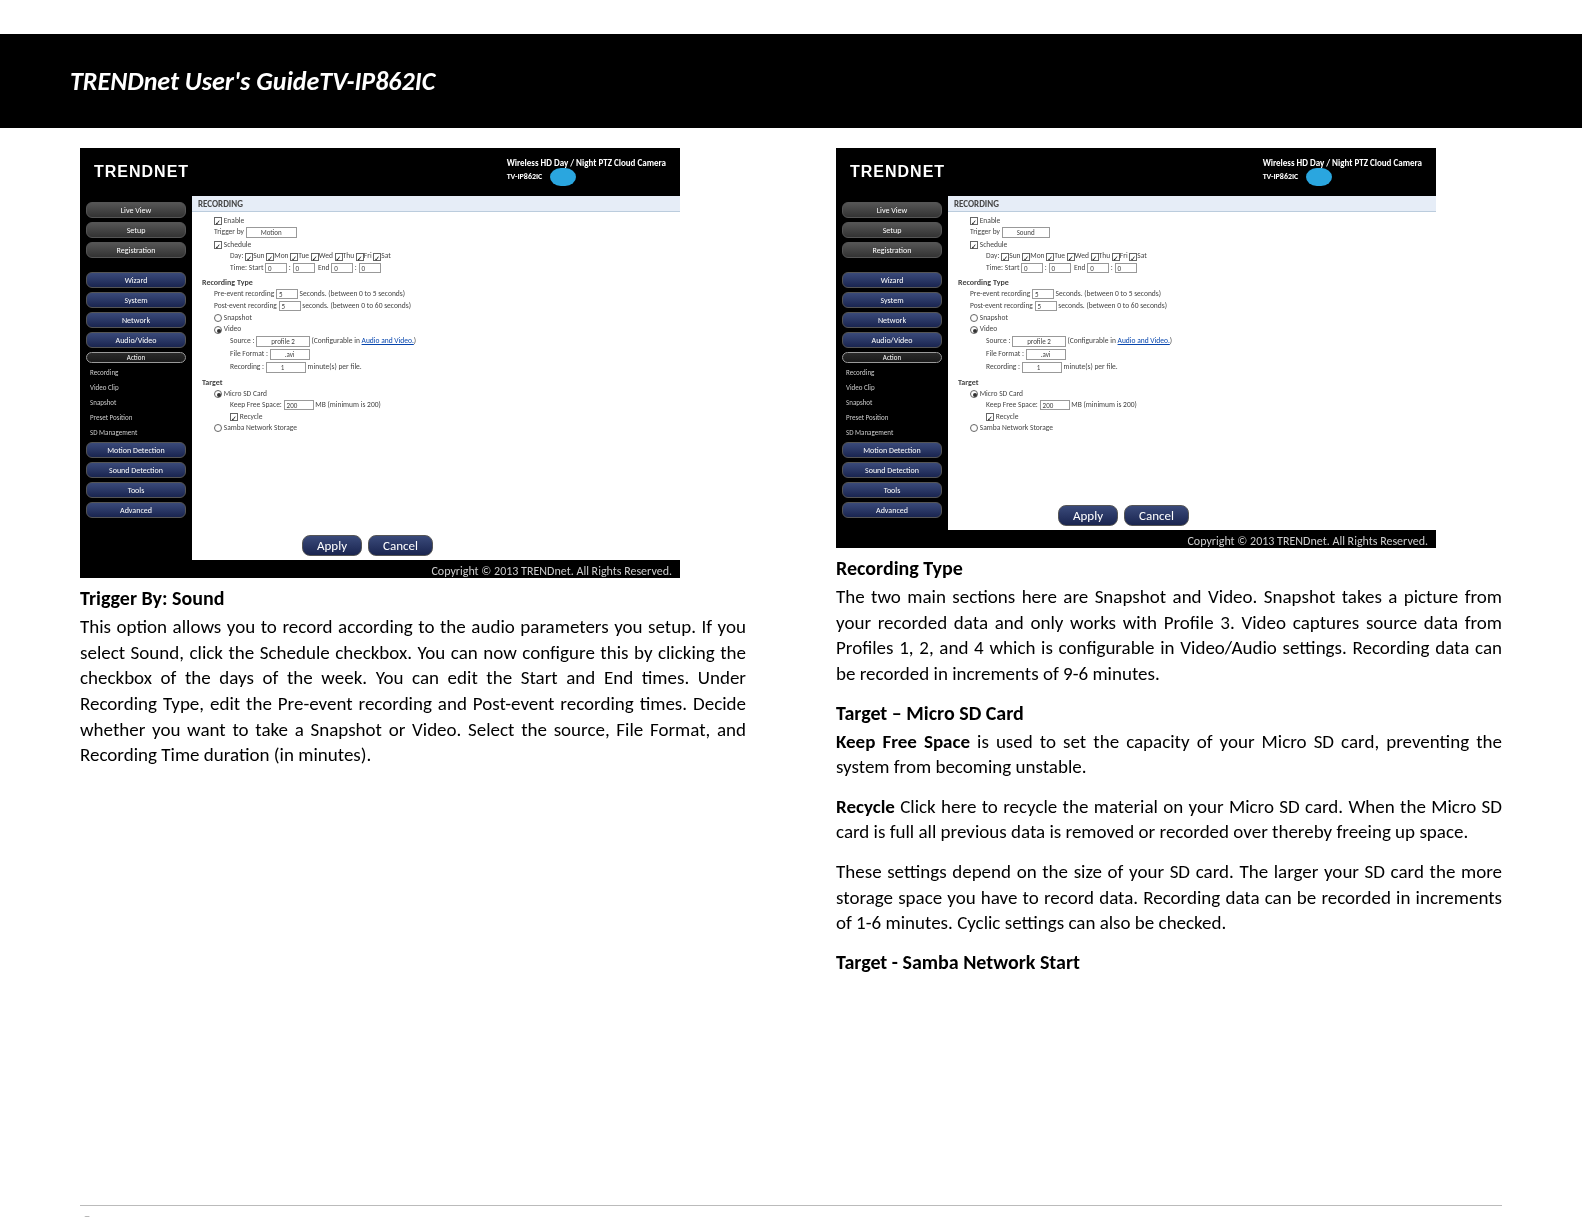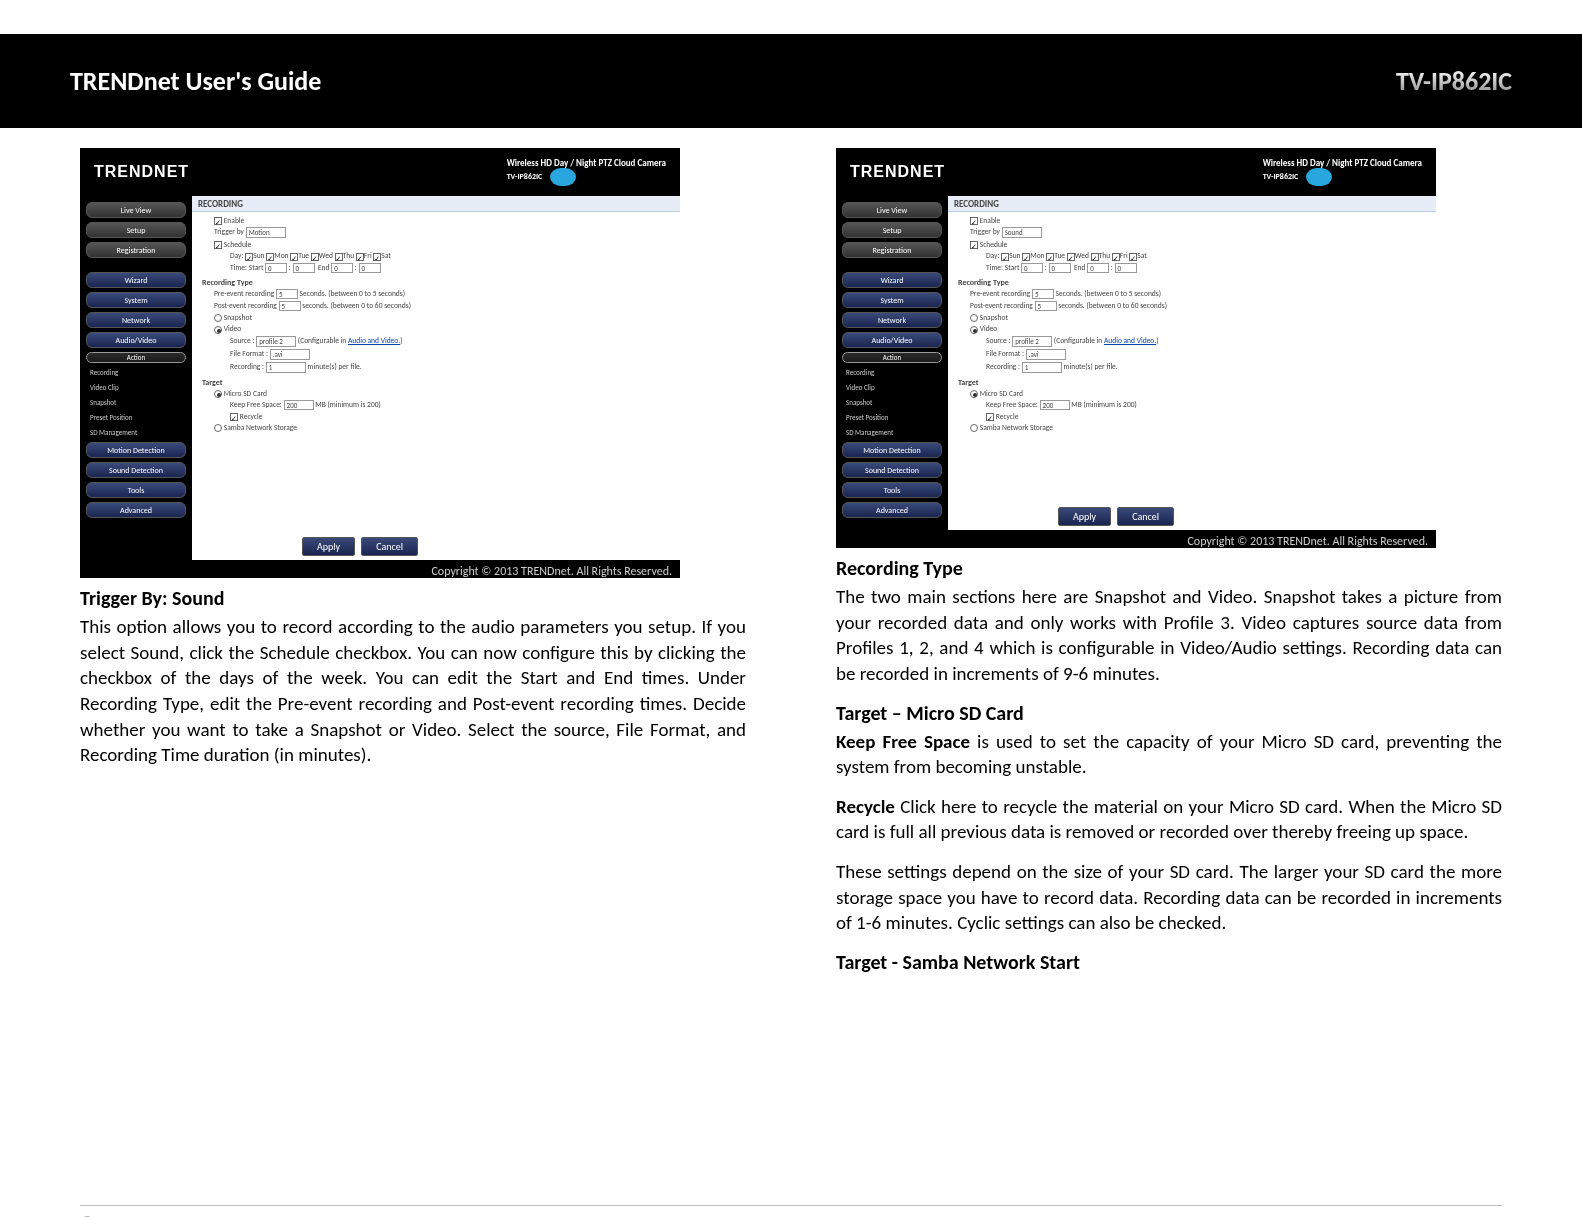--- a/index.html
+++ b/index.html
@@ -2,22 +2,23 @@
 <html><head>
 <meta charset="utf-8">
 <style>
   * { box-sizing: border-box; margin: 0; padding: 0; }
   html, body { width: 1582px; height: 1217px; background: #fff; font-family: Calibri, "Segoe UI", Arial, sans-serif; color: #000; }
   .page { width: 1582px; height: 1217px; position: relative; }
 
   
   .hdr {
     position: relative; height: 94px; background: #000;
-    color: #fff; padding: 0 70px; display: flex; align-items: center; justify-content: space-between;
+    color: #fff; padding: 0 70px; display: flex; align-items: center; justify-content: flex-start;
     margin-top: 34px;
+    font-style: italic;
   }
   .hdr .left, .hdr .right { font-size: 26px; font-weight: bold; }
   .hdr::after {
     content: ""; position: absolute; left: 55%; right: 0; bottom: 0; height: 60px;
     background: linear-gradient(to top, #000 0%, rgba(0,0,0,0) 100%);
   }
 
   
   .body { display: flex; gap: 90px; padding: 20px 80px 0 80px; }
   .col { flex: 1 1 0; min-width: 0; }
@@ -34,27 +35,27 @@
   .shot-side { width: 112px; background:#000; padding:6px; display:flex; flex-direction:column; gap:4px; font-size:8px; }
   .nbtn { background:linear-gradient(#3a4a7a,#1a2550); color:#fff; text-align:center; padding:2px 0; border:1px solid #555; border-radius:6px; font-size:8px; }
   .nbtn.sel { background:linear-gradient(#2a2a2a,#1a1a1a); }
   .nlbl { color:#ccc; padding:1px 4px; font-size:7px; }
   .nbtn.top { background:linear-gradient(#555,#333); }
   .panel { flex:1; background:#fff; font-size:8px; color:#444; padding:4px 10px; position:relative; }
   .panel .ptitle { background:#e6edf7; font-weight:bold; font-size:9px; padding:2px 6px; margin:-4px -10px 4px -10px; border-bottom:1px solid #bcd; }
   .panel .sec { font-weight:bold; font-size:8px; margin-top:4px; }
   .panel .row { margin:2px 0 2px 12px; font-size:7.5px; white-space:nowrap; }
   .inp { display:inline-block; border:1px solid #999; background:#fff; min-width:22px; height:10px; font-size:7px; padding:0 2px; vertical-align:middle; }
-  .sel { display:inline-block; border:1px solid #999; background:#fff; min-width:40px; height:11px; font-size:7px; padding:0 2px; vertical-align:middle; }
+  .sel { display:inline-block; border:1px solid #999; background:#fff; min-width:40px; height:11px; font-size:7px; padding:0 14px; vertical-align:middle; }
   .cb { display:inline-block; width:8px; height:8px; border:1px solid #666; background:#fff; vertical-align:middle; }
   .cb.on::after { content:"✓"; font-size:7px; line-height:6px; color:#000;}
   .rb { display:inline-block; width:8px; height:8px; border:1px solid #666; border-radius:50%; vertical-align:middle;}
   .rb.on::after { content:""; display:block; width:4px; height:4px; margin:2px; background:#333; border-radius:50%;}
   .abar { position:absolute; bottom:4px; left:110px; display:flex; gap:6px;}
-  .abtn { background:linear-gradient(#3a4a7a,#1a2550); color:#fff; font-size:10px; padding:2px 14px; border:1px solid #555; border-radius:2px;}
+  .abtn { background:linear-gradient(#3a4a7a,#1a2550); color:#fff; font-size:13px; padding:2px 14px; border:1px solid #555; border-radius:8px;}
   .foot { position:absolute; bottom:0; left:0; right:0; height:16px; background:#000; color:#ccc; font-size:12px; text-align:right; padding:2px 8px; }
 
   
   .h1 { font-weight:bold; font-size:20px; margin:6px 0 4px 0; }
   .p { font-size:19px; line-height:1.35; margin-bottom:14px; text-align:justify; }
   .p b { font-weight:bold; }
 
   
   .ftr { position:absolute; left:0; right:0; bottom:18px; padding:0 80px; }
   .ftr hr { border:none; border-top:1px solid #bbb; margin-bottom:6px;}

